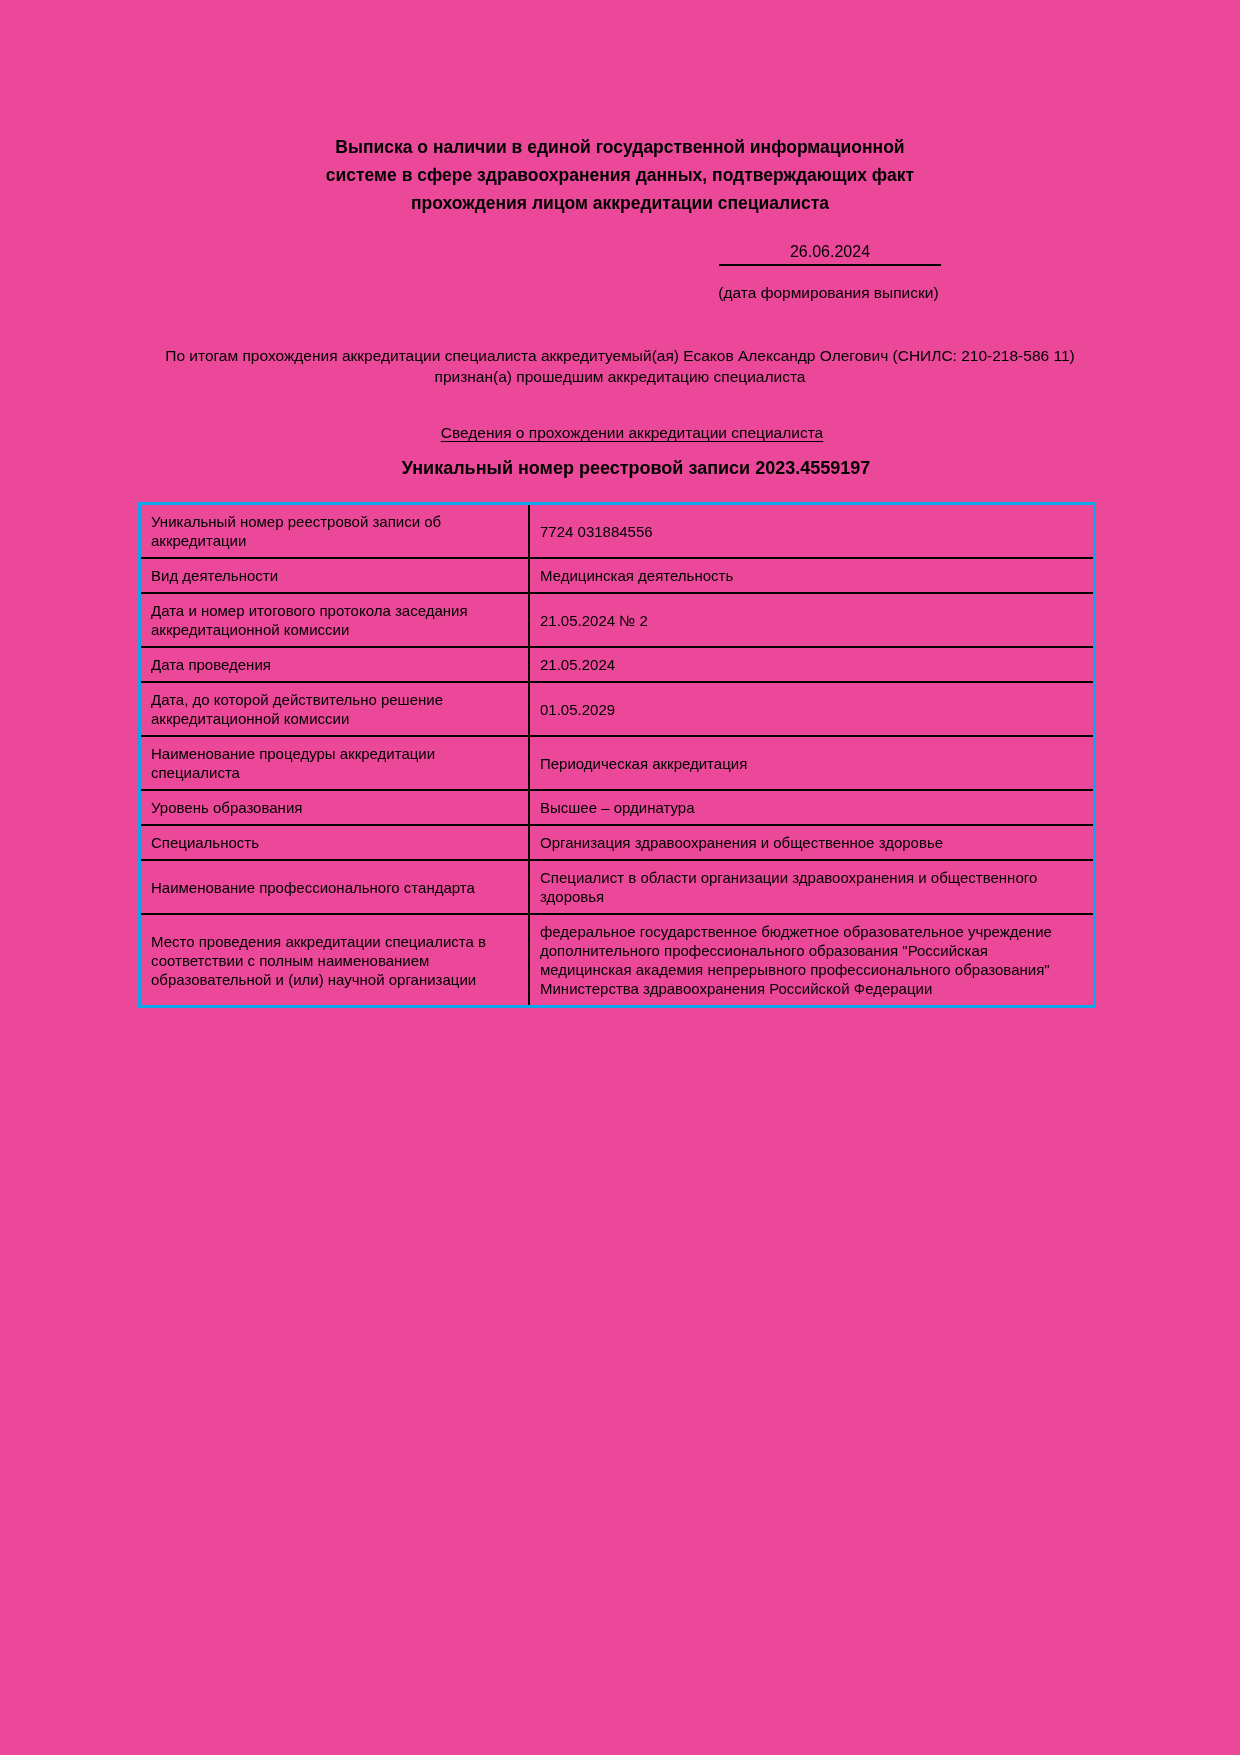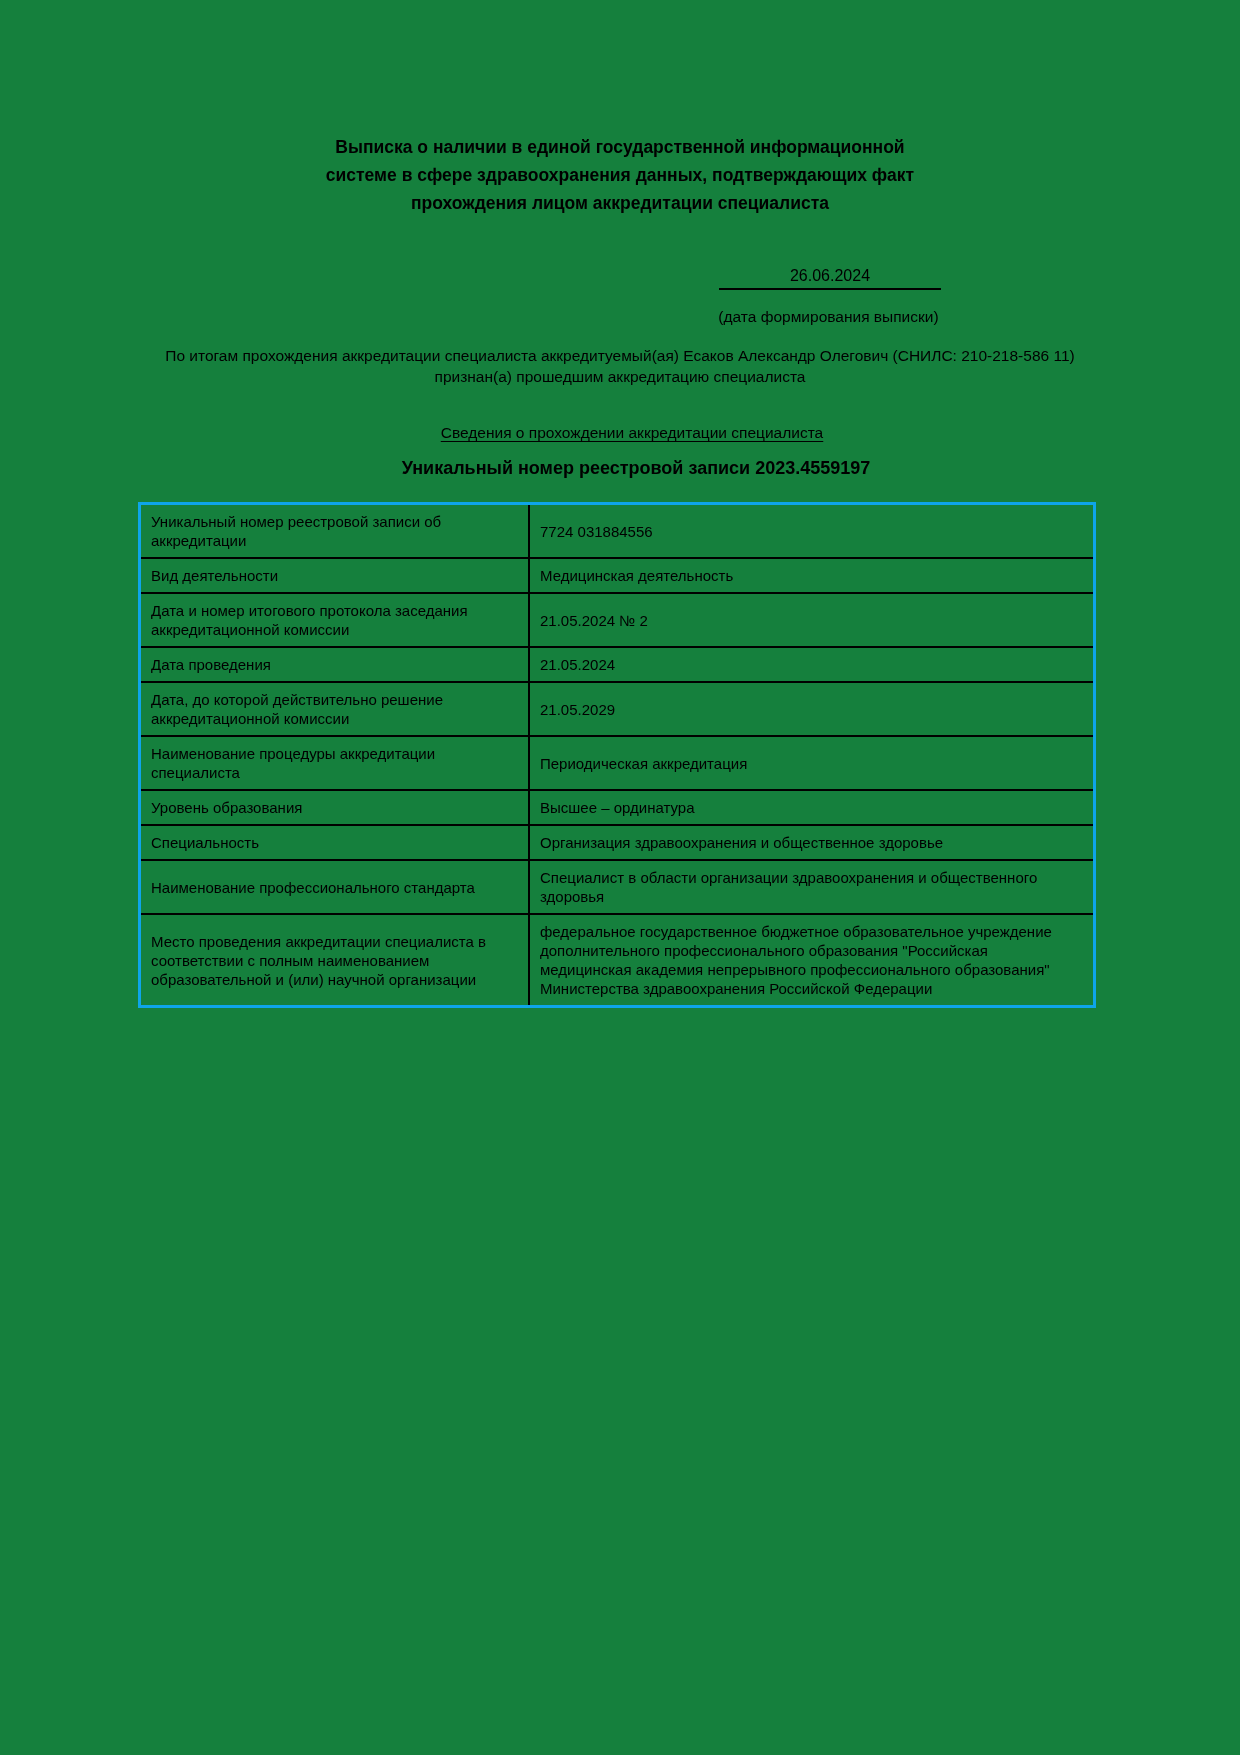--- a/index.html
+++ b/index.html
@@ -4,21 +4,21 @@
 <style>
   html, body {
     margin: 0;
     padding: 0;
     background: #ffffff;
   }
   .page {
     position: relative;
     width: 1240px;
     height: 1755px;
-    background: #15803d;
+    background: #ec4899;
     color: #000000;
     font-family: "Liberation Sans", sans-serif;
     overflow: hidden;
   }
   .doc-title {
     position: absolute;
     top: 133px;
     left: 0;
     right: 0;
     margin: 0 auto;
@@ -34,21 +34,20 @@
     left: 719px;
     width: 222px;
     text-align: center;
     font-size: 15.5px;
   }
   .date-value {
     display: block;
     border-bottom: 2px solid #000;
     padding-bottom: 3px;
     font-size: 16px;
-    margin-top: 24px;
   }
   .date-caption {
     display: block;
     margin-top: 18px;
     white-space: nowrap;
     margin-left: -3px;
   }
   .summary {
     position: absolute;
     top: 345px;
@@ -137,21 +136,21 @@
       <tr>
         <td class="lbl">Дата и номер итогового протокола заседания аккредитационной комиссии</td>
         <td class="val">21.05.2024 № 2</td>
       </tr>
       <tr>
         <td class="lbl">Дата проведения</td>
         <td class="val">21.05.2024</td>
       </tr>
       <tr>
         <td class="lbl">Дата, до которой действительно решение аккредитационной комиссии</td>
-        <td class="val">21.05.2029</td>
+        <td class="val">01.05.2029</td>
       </tr>
       <tr>
         <td class="lbl">Наименование процедуры аккредитации специалиста</td>
         <td class="val">Периодическая аккредитация</td>
       </tr>
       <tr>
         <td class="lbl">Уровень образования</td>
         <td class="val">Высшее – ординатура</td>
       </tr>
       <tr>

